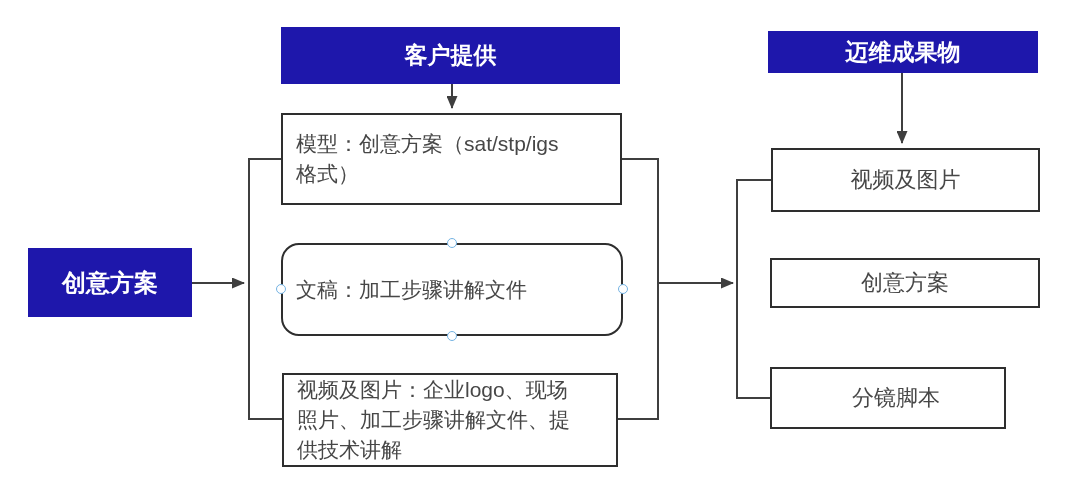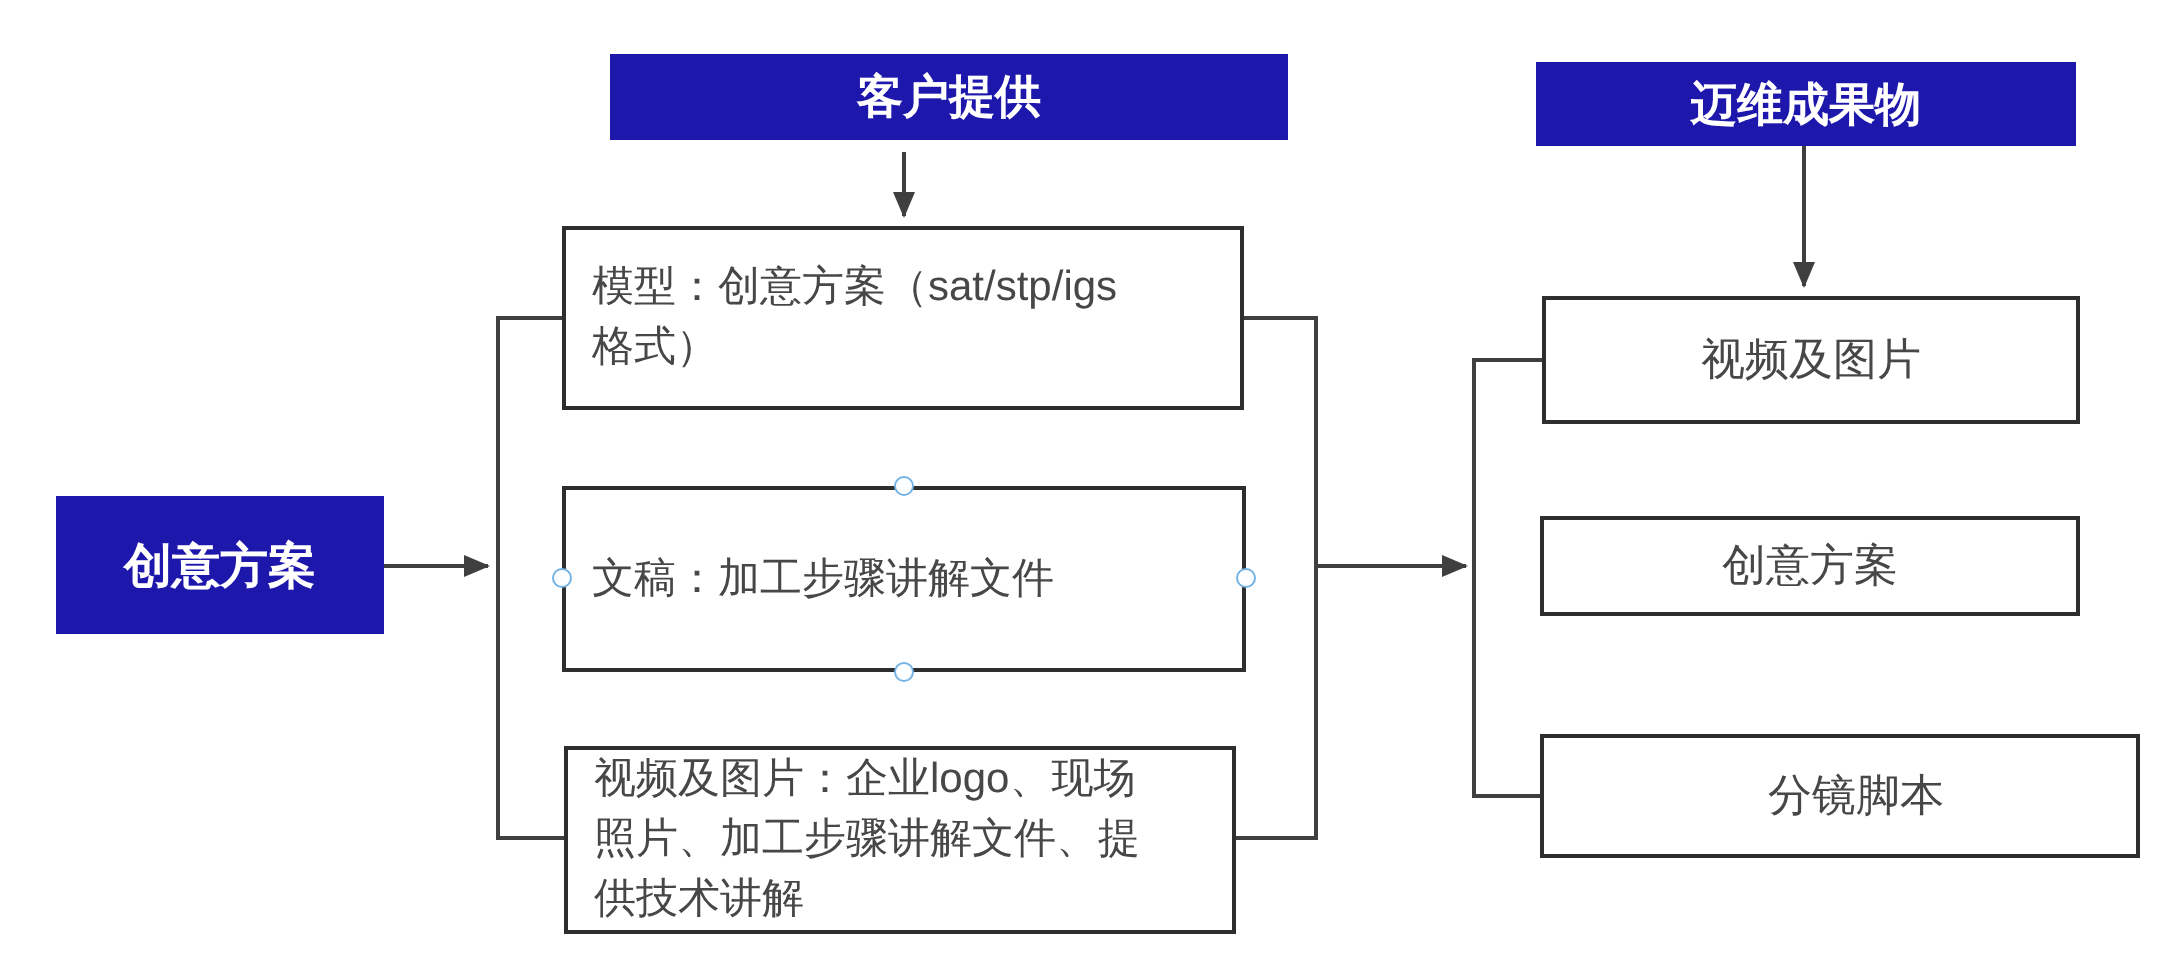--- a/index.html
+++ b/index.html
@@ -26,38 +26,38 @@
   .node{
     position:absolute;
     display:flex;align-items:center;justify-content:center;
   }
   .hdr{
     background:var(--header-bg);
     color:var(--header-text);
     font-weight:bold;
     font-size:23px;
   }
-  .hdr-customer{left:281px;top:27px;width:339px;height:43px;margin-left:24px;}
+  .hdr-customer{left:281px;top:27px;width:339px;height:57px;}
   .hdr-deliv{left:768px;top:31px;width:270px;height:42px;}
   .hdr-prep{left:28px;top:248px;width:164px;height:69px;font-size:24px;}
   .wbox{
     background:#ffffff;
     border:2px solid var(--box-border);
     color:var(--box-text);
     font-size:21px;
     line-height:30px;
   }
   .left-text{justify-content:flex-start;text-align:left;}
   .center-text{justify-content:center;text-align:center;font-size:22px;}
   .b1{left:281px;top:113px;width:341px;height:92px;padding:0 42px 0 13px;}
-  .b2{left:281px;top:243px;width:342px;height:93px;padding:0 8px 0 13px;}
+  .b2{left:281px;top:243px;width:342px;height:93px;padding:0 8px 0 13px;border-radius:18px;}
   .b3{left:282px;top:373px;width:336px;height:94px;padding:0 40px 0 13px;}
   .r1{left:771px;top:148px;width:269px;height:64px;}
   .r2{left:770px;top:258px;width:270px;height:50px;}
-  .r3{left:770px;top:367px;width:300px;height:62px;padding-left:16px;}
+  .r3{left:770px;top:367px;width:236px;height:62px;padding-left:16px;}
   .handle{
     position:absolute;
     width:10px;height:10px;
     border-radius:50%;
     border:1.6px solid var(--handle-ring);
     background:#fdfeff;
     z-index:5;
   }
   .h-top{left:447px;top:238px;}
   .h-left{left:276px;top:284px;}

